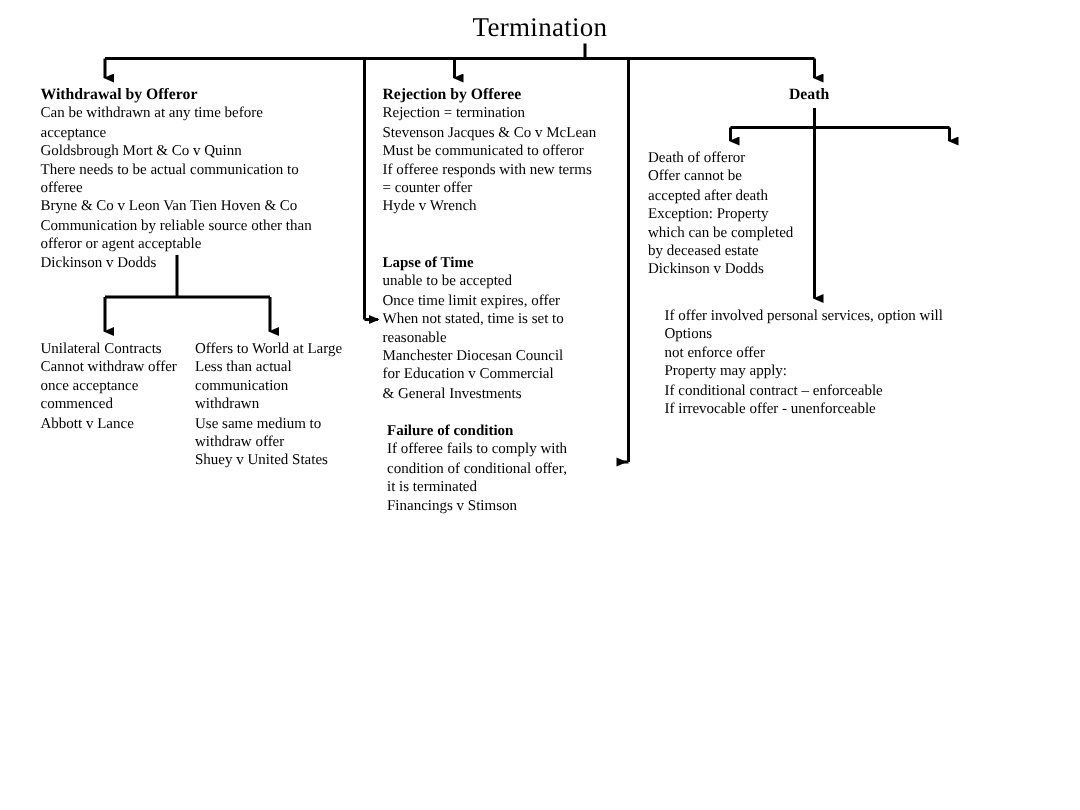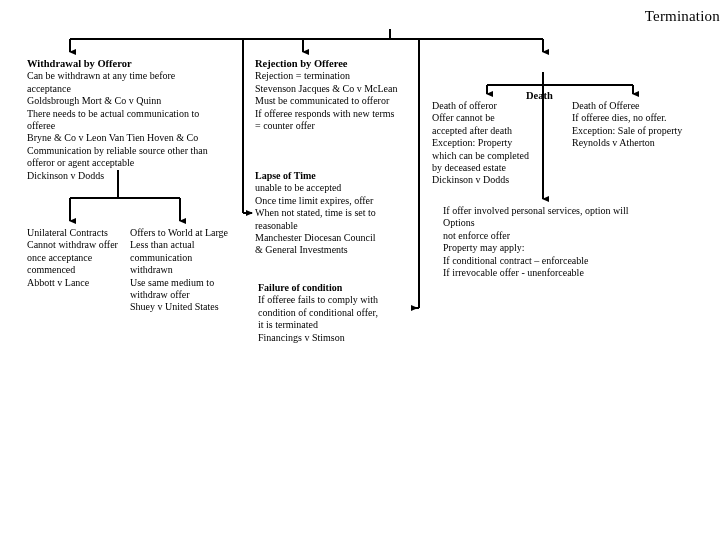--- a/index.html
+++ b/index.html
@@ -42,22 +42,22 @@
   }
   .node .ln.it {
   }
 
   
   #page-title {
     position: absolute;
     left: 0;
     top: 8px;
     width: 720px;
-    text-align: right;
-    font-size: 15px;
+    text-align: center;
+    font-size: 18px;
     letter-spacing: .2px;
   }
 
   
   .branch-head {
     font-weight: bold;
     font-size: 10.5px;
     position: absolute;
     white-space: nowrap;
   }
@@ -70,21 +70,21 @@
   #n-world           { left: 130px; top: 227px; width: 108px; }
   #n-rejection       { left: 255px; top: 58px;  width: 160px; }
   #n-lapse           { left: 255px; top: 170px; width: 158px; }
   #n-failure         { left: 258px; top: 282px; width: 152px; }
   #n-death-offeror   { left: 432px; top: 100px; width: 118px; }
   #n-death-offeree   { left: 572px; top: 100px; width: 142px; }
   #n-options         { left: 443px; top: 205px; width: 230px; }
 
   #h-withdrawal { left: 27px;  top: 58px; }
   #h-rejection  { left: 255px; top: 58px; }
-  #h-death      { left: 526px; top: 58px; margin-top: 32px; }
+  #h-death      { left: 526px; top: 58px; }
 </style>
 </head>
 <body>
 
 <div id="canvas">
 
   <div id="page-title">Termination</div>
 
   <svg id="connectors" viewBox="0 0 720 540" xmlns="http://www.w3.org/2000/svg">
     <defs>
@@ -169,31 +169,33 @@
   </div>
 
   <div class="node body-txt" id="n-rejection">
     <span class="ttl" style="visibility:hidden">Rejection by Offeree</span>
     <div>
         <span class="ln">Rejection = termination</span>
         <span class="ln it">Stevenson Jacques &amp; Co v McLean</span>
         <span class="ln">Must be communicated to offeror</span>
         <span class="ln">If offeree responds with new terms</span>
         <span class="ln">= counter offer</span>
+        <span class="ln it">Hyde v Wrench</span>
       </div>
   </div>
 
   <div class="node body-txt" id="n-lapse">
     <span class="ttl">Lapse of Time</span>
     <div>
         <span class="ln">unable to be accepted</span>
         <span class="ln">Once time limit expires, offer</span>
         <span class="ln">When not stated, time is set to</span>
         <span class="ln">reasonable</span>
         <span class="ln it">Manchester Diocesan Council</span>
+        <span class="ln it">for Education v Commercial</span>
         <span class="ln it">&amp; General Investments</span>
       </div>
   </div>
 
   <div class="node body-txt" id="n-failure">
     <span class="ttl">Failure of condition</span>
     <div>
         <span class="ln">If offeree fails to comply with</span>
         <span class="ln">condition of conditional offer,</span>
         <span class="ln">it is terminated</span>
@@ -206,28 +208,20 @@
         <span class="ln">Death of offeror</span>
         <span class="ln">Offer cannot be</span>
         <span class="ln">accepted after death</span>
         <span class="ln">Exception: Property</span>
         <span class="ln">which can be completed</span>
         <span class="ln">by deceased estate</span>
         <span class="ln it">Dickinson v Dodds</span>
       </div>
   </div>
 
-  <div class="node body-txt" id="n-death-offeree">
-    <div>
-        <span class="ln">Death of Offeree</span>
-        <span class="ln">If offeree dies, no offer.</span>
-        <span class="ln">Exception: Sale of property</span>
-        <span class="ln it">Reynolds v Atherton</span>
-      </div>
-  </div>
 
   <div class="node body-txt" id="n-options">
     <div>
         <span class="ln">If offer involved personal services, option will</span>
         <span class="ln">Options</span>
         <span class="ln">not enforce offer</span>
         <span class="ln">Property may apply:</span>
         <span class="ln">If conditional contract – enforceable</span>
         <span class="ln">If irrevocable offer - unenforceable</span>
       </div>

